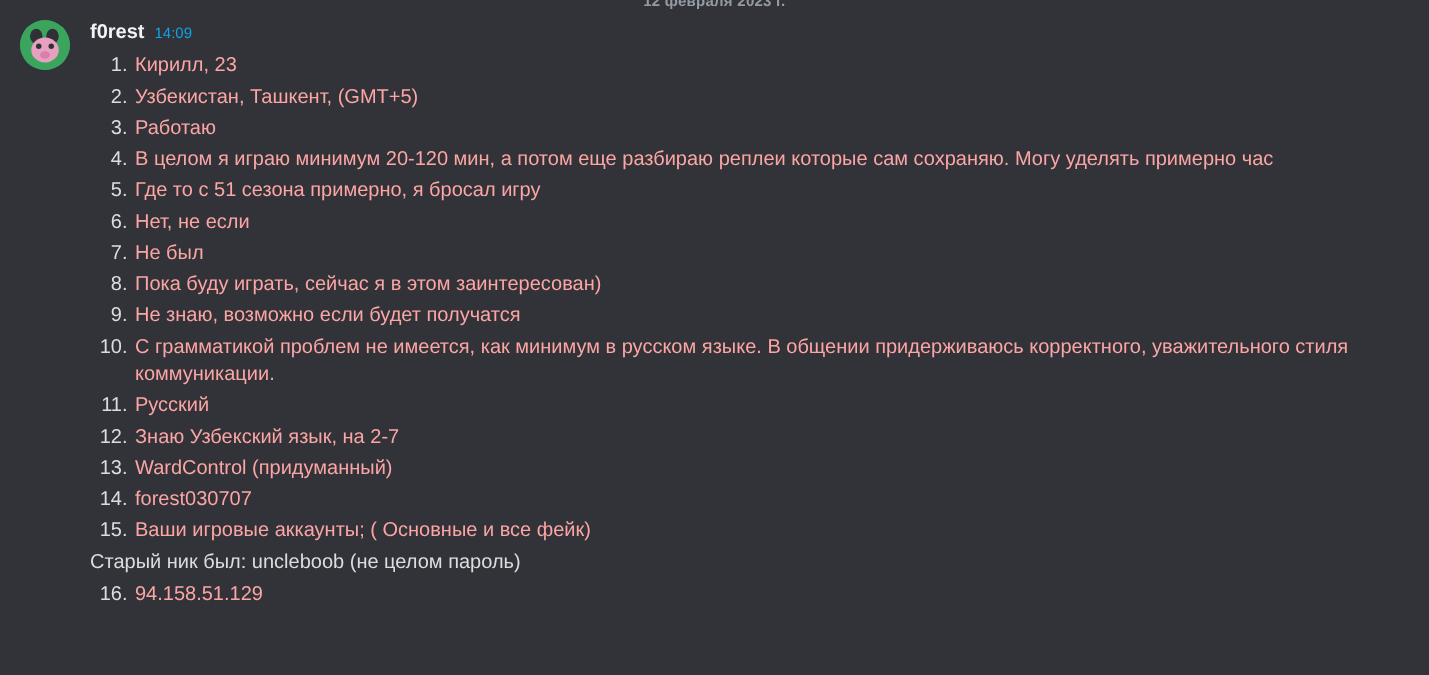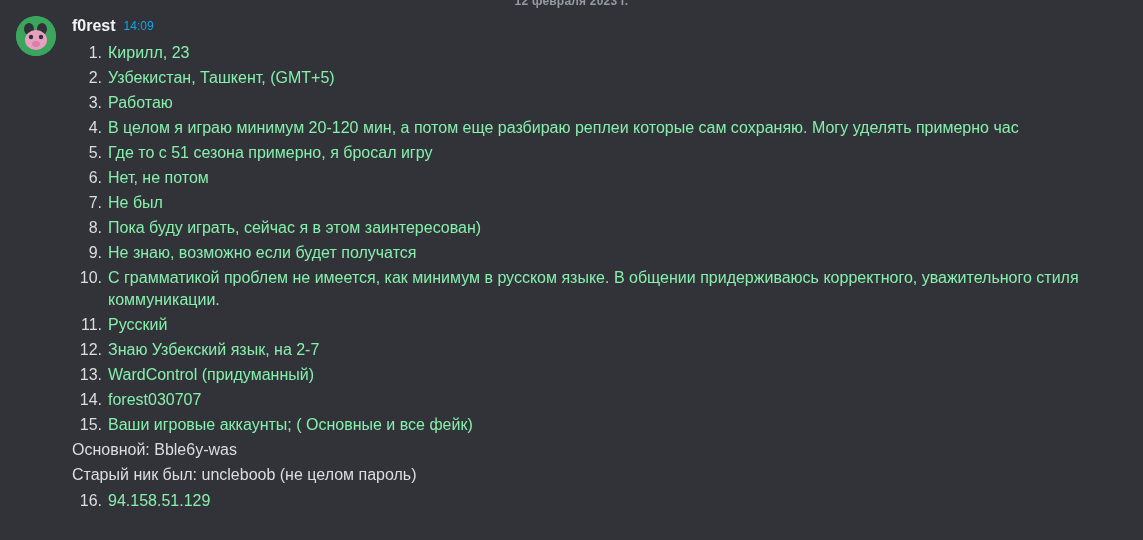--- a/index.html
+++ b/index.html
@@ -72,21 +72,21 @@
     list-style: none;
     counter-reset: ans;
   }
   ol.answers > li {
     position: relative;
     counter-increment: ans;
     padding-left: 36px;
     margin: 0 0 3px 0;
     line-height: 1.375;
     font-size: 16px;
-    color: #86efac;
+    color: #fca5a5;
   }
   ol.answers > li::before {
     content: counter(ans) ".";
     position: absolute;
     left: 0;
     width: 30px;
     text-align: right;
     color: #dbdee1;
   }
   .plain-line {
@@ -128,34 +128,33 @@
       <span class="username">f0rest</span>
       <span class="timestamp">14:09</span>
     </div>
 
     <ol class="answers">
       <li>Кирилл, 23</li>
       <li>Узбекистан, Ташкент, (GMT+5)</li>
       <li>Работаю</li>
       <li>В целом я играю минимум 20-120 мин, а потом еще разбираю реплеи которые сам сохраняю. Могу уделять примерно час</li>
       <li>Где то с 51 сезона примерно, я бросал игру</li>
-      <li>Нет, не потом</li>
+      <li>Нет, не если</li>
       <li>Не был</li>
       <li>Пока буду играть, сейчас я в этом заинтересован)</li>
       <li>Не знаю, возможно если будет получатся</li>
       <li>С грамматикой проблем не имеется, как минимум в русском языке. В общении придерживаюсь корректного, уважительного стиля коммуникации.</li>
       <li>Русский</li>
       <li>Знаю Узбекский язык, на 2-7</li>
       <li>WardControl (придуманный)</li>
       <li>forest030707</li>
       <li>Ваши игровые аккаунты; ( Основные и все фейк)</li>
     </ol>
 
     <div class="tail-block">
-      <div class="plain-line">Основной: Bble6y-was</div>
       <div class="plain-line">Старый ник был: uncleboob (не целом пароль)</div>
     </div>
 
     <ol class="answers tail">
       <li>94.158.51.129</li>
     </ol>
 
   </div>
 </div>
 

